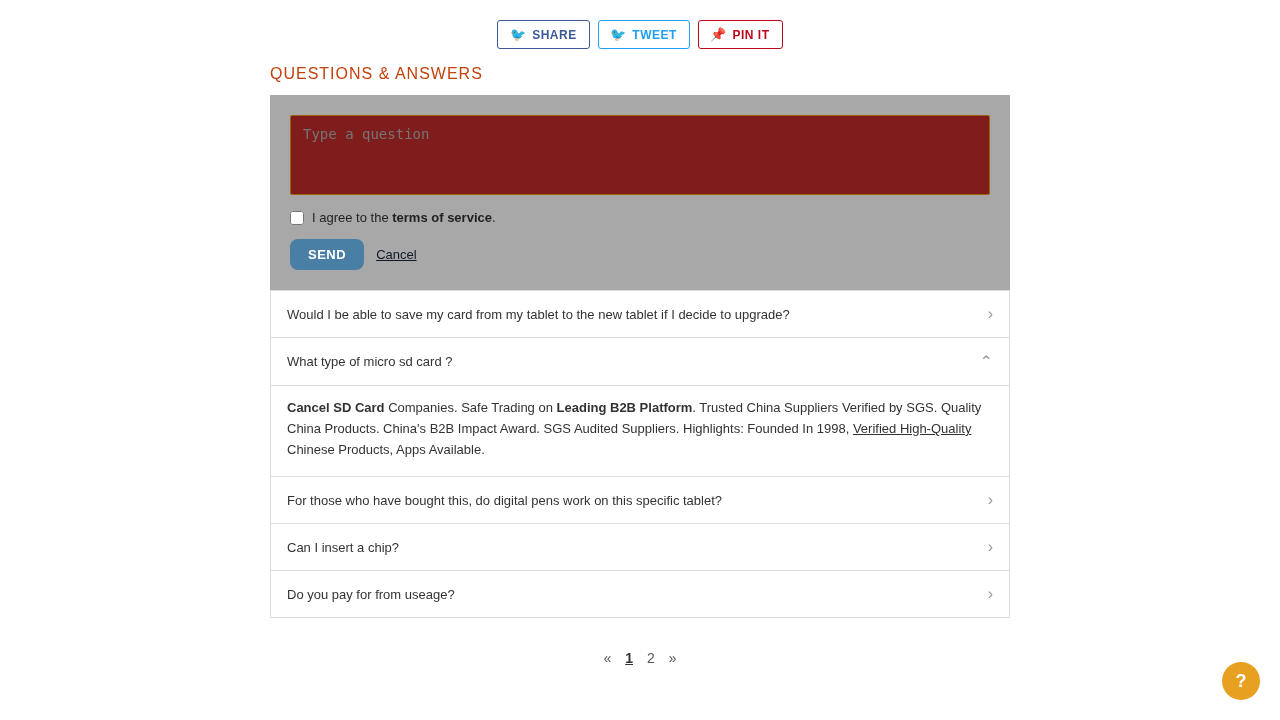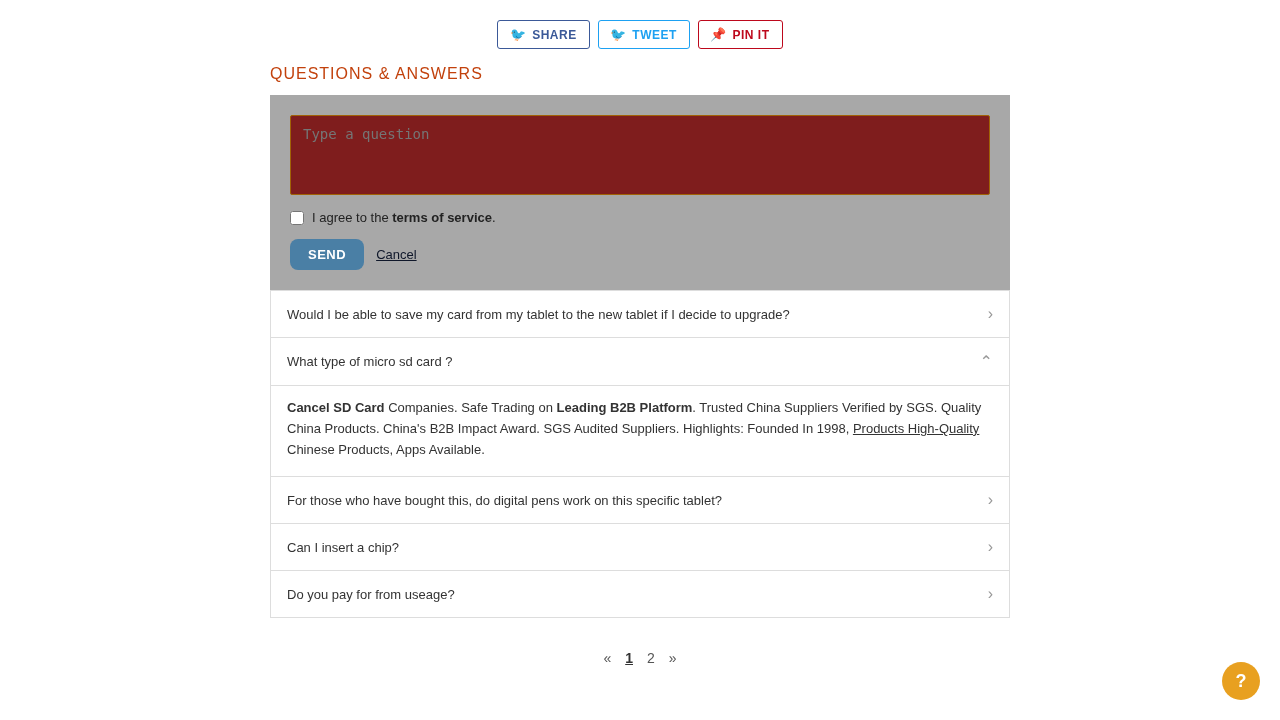--- a/index.html
+++ b/index.html
@@ -320,21 +320,21 @@
           <span class="chevron-icon">›</span>
         </div>
       </div>
 
       <div class="qa-item">
         <div class="qa-question-row">
           <span class="qa-question-text bold">What type of micro sd card ?</span>
           <span class="chevron-icon">⌃</span>
         </div>
         <div class="qa-answer">
-          <span class="bold">Cancel SD Card</span><span> Companies. Safe Trading on </span><span class="bold">Leading B2B Platform</span><span>. Trusted China Suppliers Verified by SGS. Quality China Products. China's B2B Impact Award. SGS Audited Suppliers. Highlights: Founded In 1998, </span><a class="link">Products High-Quality</a><span> Chinese Products, Apps Available.</span>
+          <span class="bold">Cancel SD Card</span><span> Companies. Safe Trading on </span><span class="bold">Leading B2B Platform</span><span>. Trusted China Suppliers Verified by SGS. Quality China Products. China's B2B Impact Award. SGS Audited Suppliers. Highlights: Founded In 1998, </span><a class="link">Verified High-Quality</a><span> Chinese Products, Apps Available.</span>
         </div>
       </div>
 
       <div class="qa-item">
         <div class="qa-question-row">
           <span class="qa-question-text">For those who have bought this, do digital pens work on this specific tablet?</span>
           <span class="chevron-icon">›</span>
         </div>
       </div>
 

